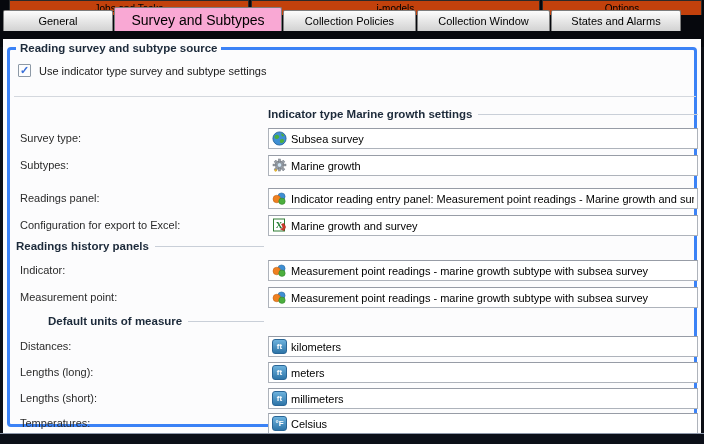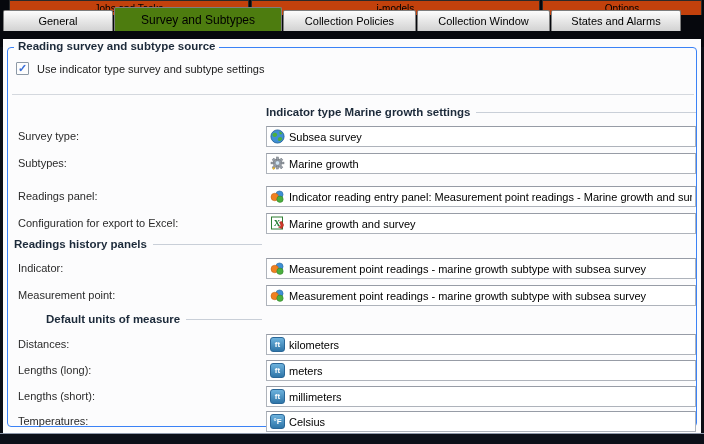--- a/index.html
+++ b/index.html
@@ -37,33 +37,33 @@
     background:linear-gradient(#fdfdfd,#e9e9e9 45%,#d2d2d2);
     border:1px solid #7e7e7e;
     border-bottom:none;
     border-radius:2px 2px 0 0;
     display:flex; align-items:center; justify-content:center;
     color:#000; margin-right:1px;
     cursor:default;
   }
   .maintab.m0 { width:110px; }
   .maintab.m1 { width:118px; }
-  .maintab.m2 { width:168px; height:24px; background:#4d7c0f; font-size:12px; z-index:2; }
+  .maintab.m2 { width:168px; height:24px; background:#f9a8d4; font-size:14px; z-index:2; }
   .maintab.m3 { width:133px; }
   .maintab.m4 { width:133px; }
   .maintab.m5 { width:130px; }
 
   
   .content {
     position:absolute; left:3px; top:39px; width:698px; height:394px;
     background:#fcfcfd;
   }
   .groupbox {
     position:absolute; left:4px; top:8px; width:690px; height:380px;
-    border:1px solid #3b82f6;
+    border:3px solid #3b82f6;
     border-radius:4px;
     background:#fcfcfd;
   }
   .group-title {
     position:absolute; left:6px; top:-8px;
     background:#fcfcfd; padding:0 4px;
     font-weight:bold; color:#1c2a3a; font-size:11.5px;
   }
   .checkrow { position:absolute; left:8px; top:14px; display:flex; align-items:center; }
   .checkbox {

